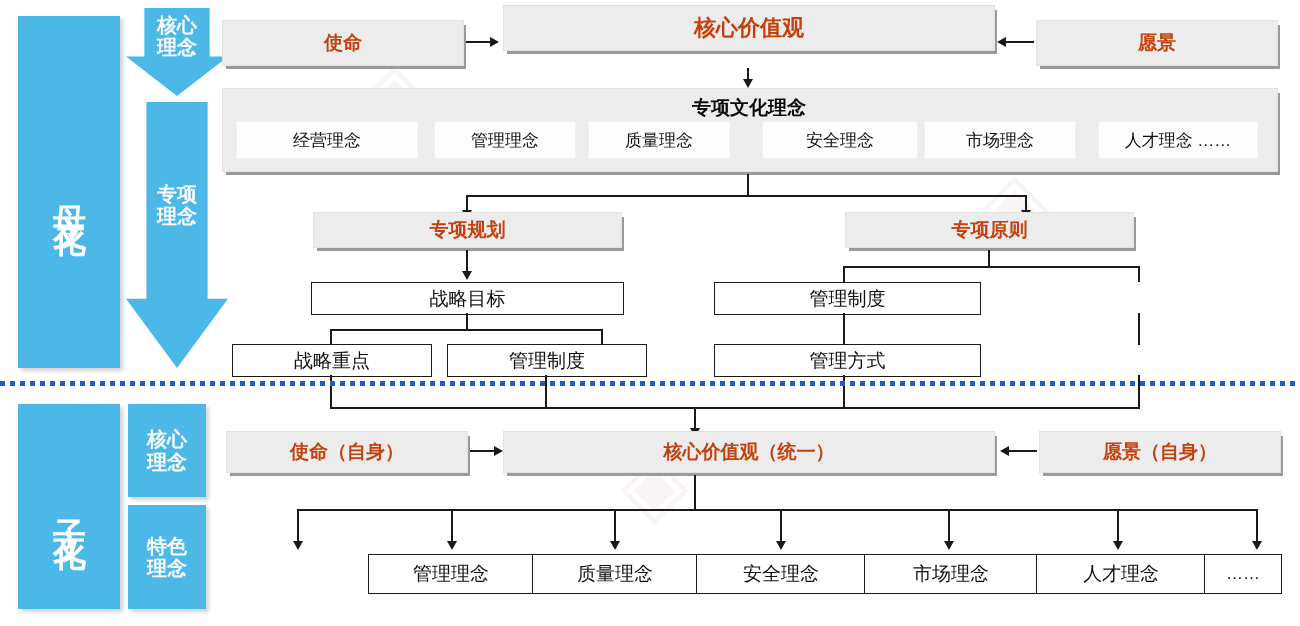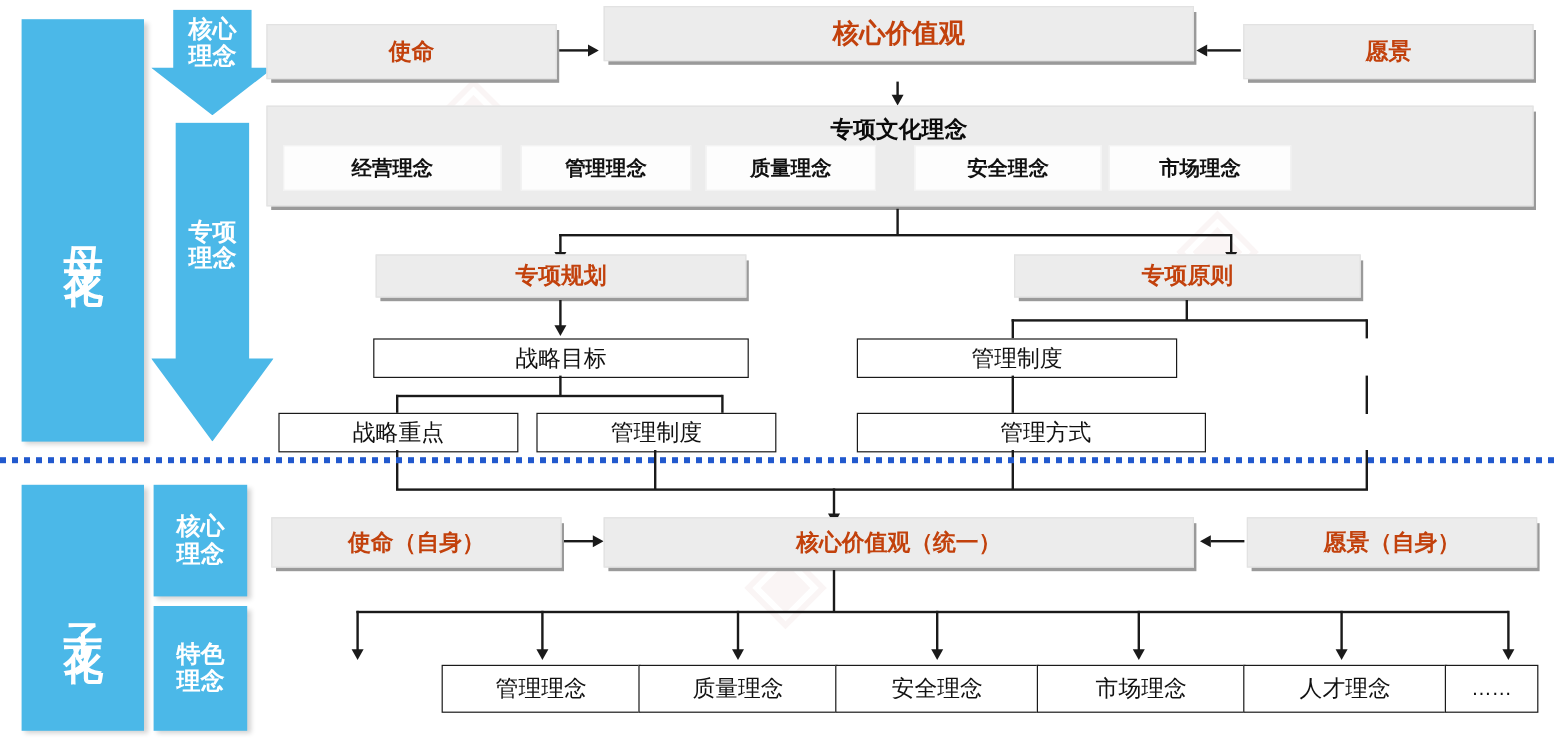--- a/index.html
+++ b/index.html
@@ -20,21 +20,21 @@
   .gbox{position:absolute;background:#ececec;border:1px solid #e2e2e2;
         display:flex;align-items:center;justify-content:center;
         font-weight:bold;color:#c2410c;text-align:center;
         box-shadow:3px 4px 0 -1px #9a9a9a;}
   
   .wbox{position:absolute;background:#fff;border:1.6px solid #1a1a1a;
         display:flex;align-items:center;justify-content:center;
         color:#111;text-align:center;}
   
   .chip{position:absolute;background:#fdfdfd;border:1px solid #f2f2f2;
-        display:flex;align-items:center;justify-content:center;color:#111;font-weight:bold;}
+        display:flex;align-items:center;justify-content:center;color:#111;}
 
   .panel-title{position:absolute;font-weight:bold;color:#0a0a0a;text-align:center;}
 
   
   .ln{position:absolute;background:#1a1a1a;}
   .lnh{height:1.6px;}
   .lnv{width:1.6px;}
   .arrowhead{position:absolute;width:0;height:0;}
   .ah-down{border-left:5px solid transparent;border-right:5px solid transparent;border-top:9px solid #1a1a1a;}
   .ah-right{border-top:5px solid transparent;border-bottom:5px solid transparent;border-left:9px solid #1a1a1a;}
@@ -110,20 +110,23 @@
   </div>
   <div class="chip" style="left:588px;top:121px;width:140px;height:36px;font-size:17px;">
     <span>质量理念</span>
   </div>
   <div class="chip" style="left:762px;top:121px;width:154px;height:36px;font-size:17px;">
     <span>安全理念</span>
   </div>
   <div class="chip" style="left:924px;top:121px;width:150px;height:36px;font-size:17px;">
     <span>市场理念</span>
   </div>
+  <div class="chip" style="left:1098px;top:121px;width:158px;height:36px;font-size:17px;">
+    <span>人才理念 ……</span>
+  </div>
 
   <div class="ln lnv" style="left:747px;top:174px;height:22px;"></div>
   <div class="ln lnh" style="left:466px;top:195px;width:560px;"></div>
   <div class="ln lnv" style="left:466px;top:195px;height:18px;"></div>
   <div class="arrowhead ah-down" style="left:462px;top:210px;"></div>
   <div class="ln lnv" style="left:1025px;top:195px;height:18px;"></div>
   <div class="arrowhead ah-down" style="left:1021px;top:210px;"></div>
 
   <div class="gbox" style="left:313px;top:212px;width:307px;height:34px;font-size:19px;">
     <span>专项规划</span>
@@ -156,21 +159,21 @@
   <div class="ln lnv" style="left:843px;top:266px;height:16px;"></div>
   <div class="ln lnv" style="left:1138px;top:266px;height:16px;"></div>
 
   <div class="wbox" style="left:714px;top:282px;width:265px;height:31px;font-size:19px;">
     <span>管理制度</span>
   </div>
 
   <div class="ln lnv" style="left:843px;top:313px;height:32px;"></div>
   <div class="ln lnv" style="left:1138px;top:313px;height:32px;"></div>
 
-  <div class="wbox" style="left:714px;top:344px;width:265px;height:31px;font-size:19px;padding-left:24px;">
+  <div class="wbox" style="left:714px;top:344px;width:265px;height:31px;font-size:19px;">
     <span>管理方式</span>
   </div>
 
   <div class="ln lnv" style="left:330px;top:375px;height:33px;"></div>
   <div class="ln lnv" style="left:545px;top:375px;height:33px;"></div>
   <div class="ln lnv" style="left:843px;top:375px;height:33px;"></div>
   <div class="ln lnv" style="left:1138px;top:375px;height:33px;"></div>
   <div class="ln lnh" style="left:330px;top:407px;width:810px;"></div>
   <div class="ln lnv" style="left:694px;top:407px;height:24px;"></div>
   <div class="arrowhead ah-down" style="left:690px;top:428px;"></div>

